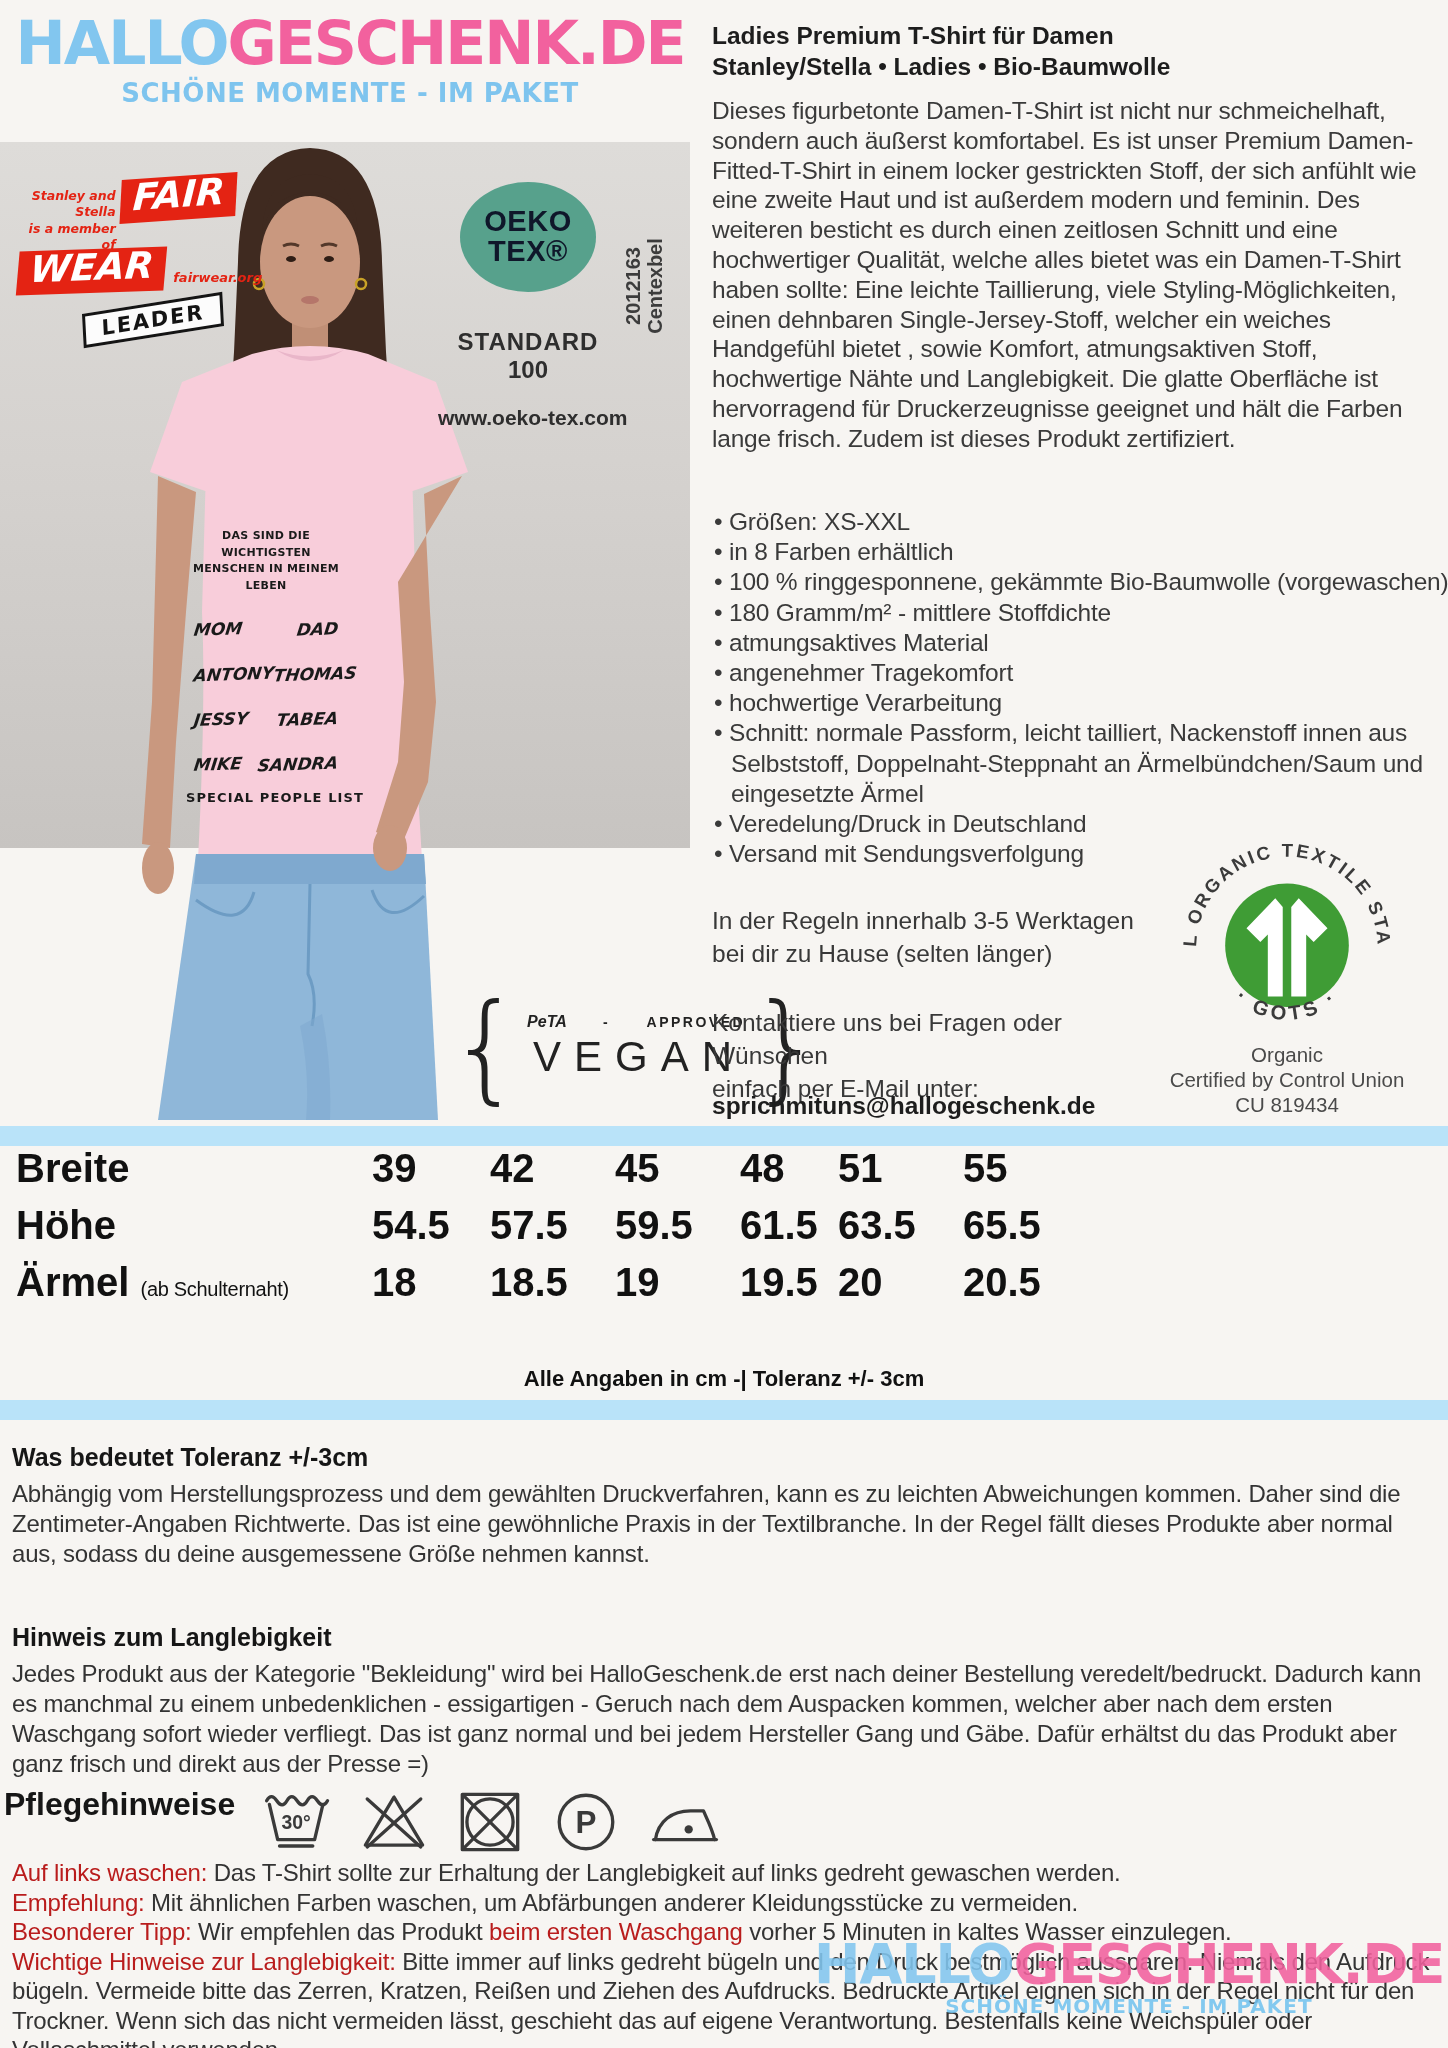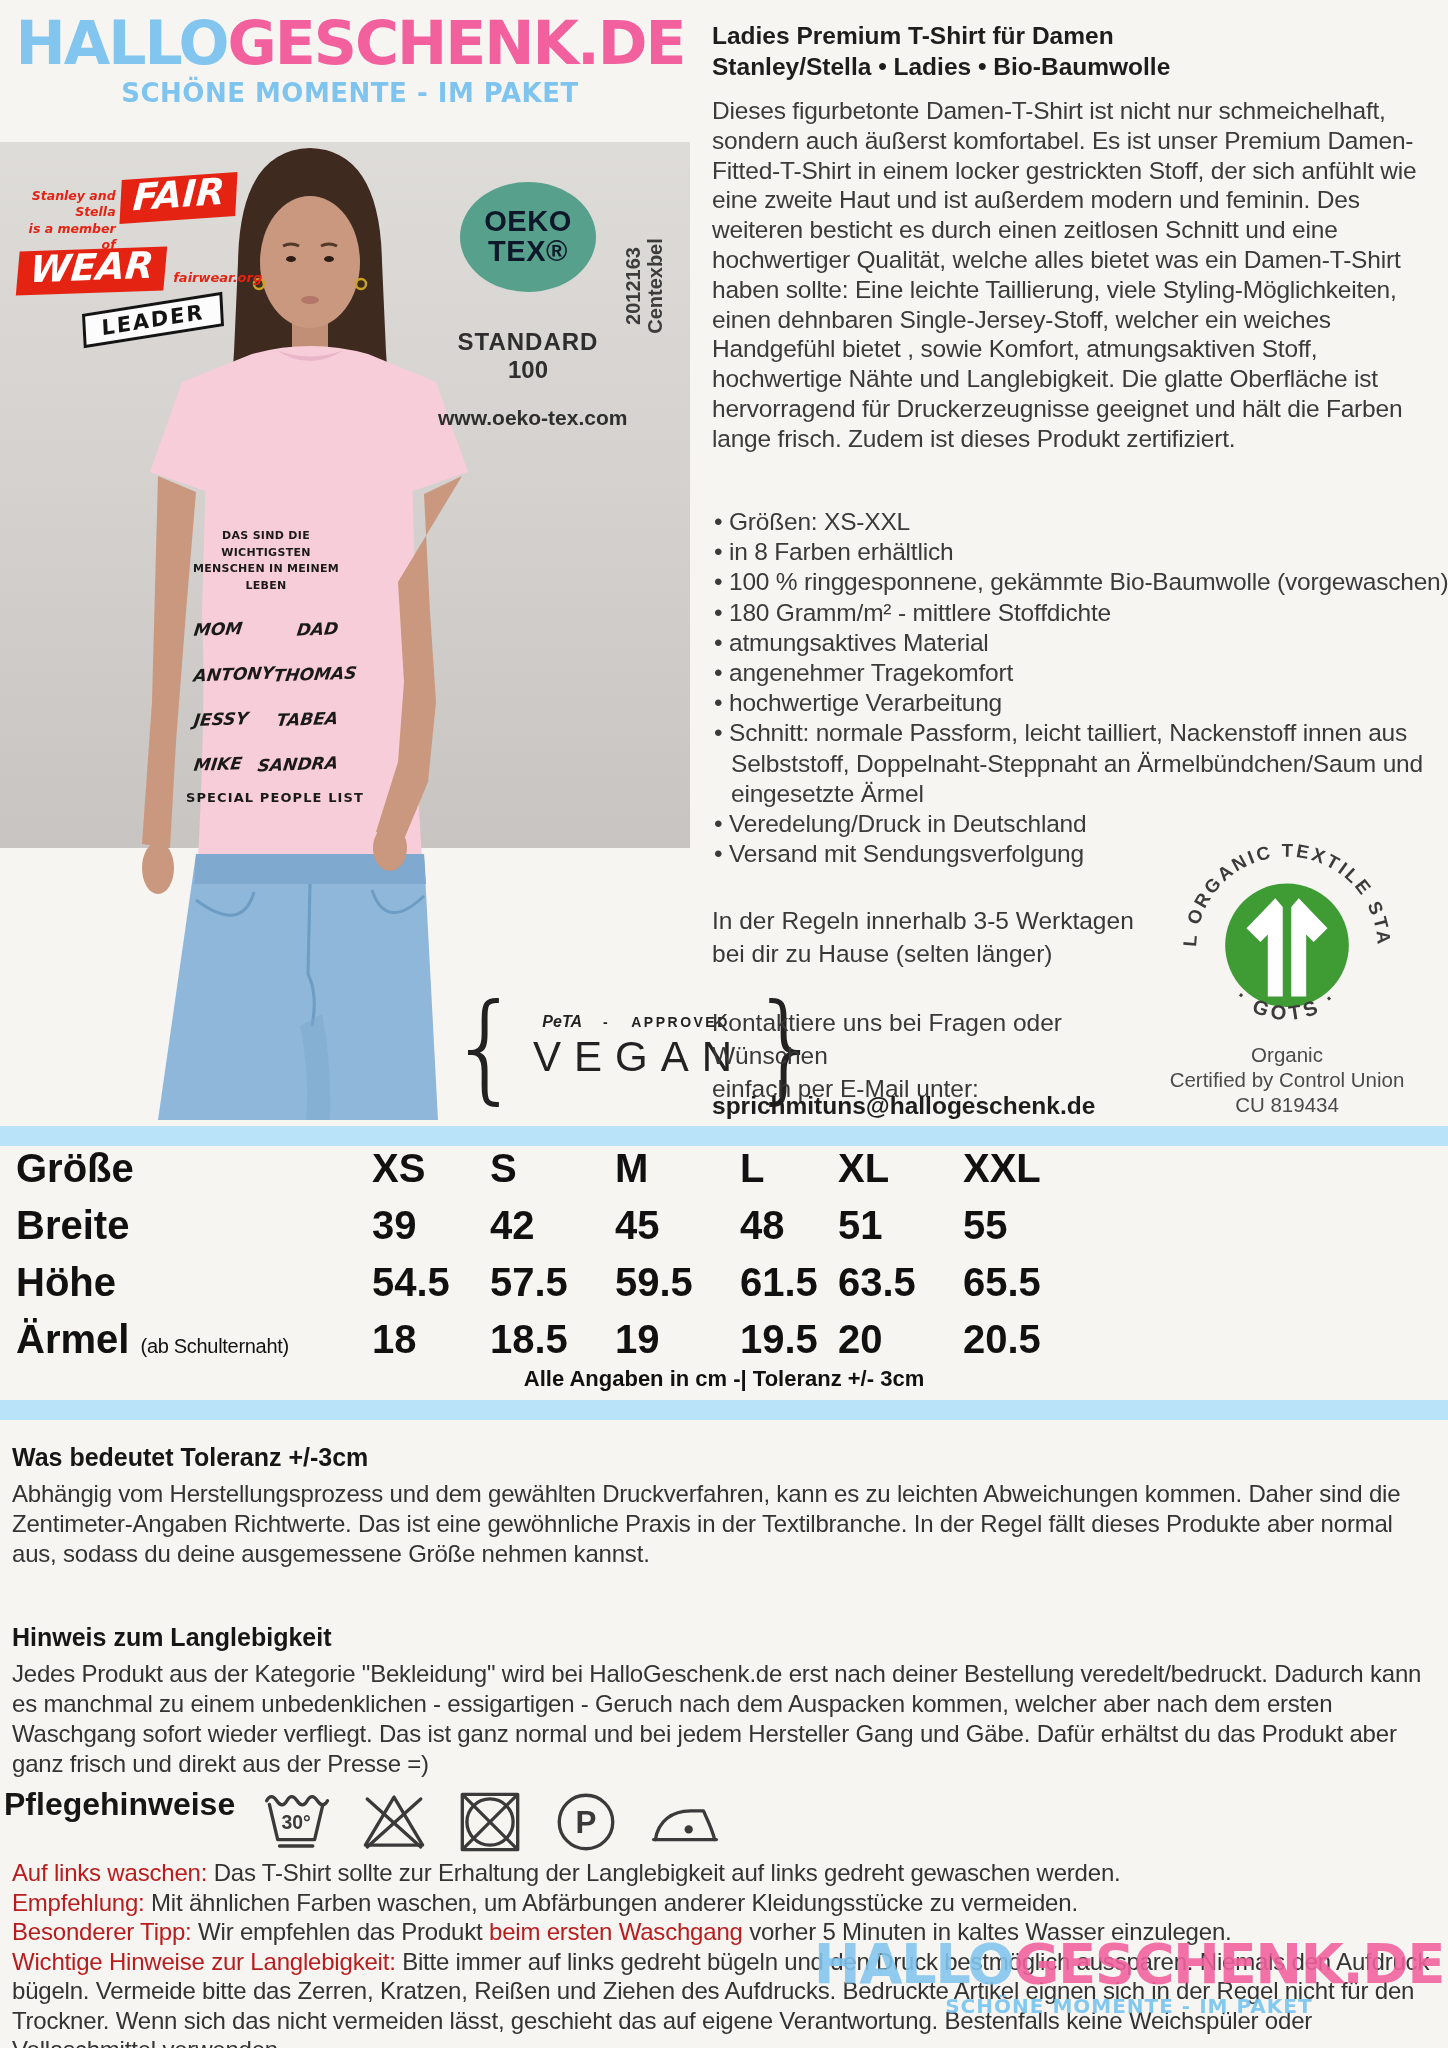--- a/index.html
+++ b/index.html
@@ -54,21 +54,21 @@
   .marker { font-family:"DejaVu Sans",sans-serif; font-style:italic; font-weight:700; font-size:17px;
             transform:skewX(-9deg) rotate(-2deg); display:inline-block; }
   .print-foot { margin-top:16px; font-family:"DejaVu Sans",sans-serif; font-weight:800;
                 font-size:13px; letter-spacing:1.1px; white-space:nowrap; }
 
   
   .vegan { position:absolute; left:448px; top:852px; display:flex; align-items:center; color:#222; }
   .brace { font-family:"DejaVu Sans",sans-serif; font-size:118px; font-weight:200; line-height:.9; }
   .vegan-mid { margin:0 4px; text-align:center; }
   .vegan-top { font-size:14px; letter-spacing:2.5px; display:flex; align-items:center;
-               justify-content:center; gap:21px; font-weight:600; }
+               justify-content:space-between; gap:21px; font-weight:600; }
   .peta { font-style:italic; font-weight:800; font-size:16px; letter-spacing:0; }
   .vegan-word { font-size:42px; font-weight:300; letter-spacing:13px; margin:2px 0 0 6px; }
 
   
   .right-col { position:absolute; left:712px; top:20px; width:736px; height:1100px; }
   .title, .subtitle { font-size:24.5px; font-weight:700; color:#1d1d1d; line-height:31px; }
   .desc { position:absolute; top:76px; left:0; width:736px; font-size:24.5px; line-height:29.8px;
           letter-spacing:-.2px; color:#3a3a3a; }
   .bullets { position:absolute; top:487px; left:2px; width:736px; list-style:none;
              font-size:24.5px; line-height:30.2px; letter-spacing:-.2px; color:#3a3a3a; }
@@ -265,29 +265,20 @@
         <div>Certified by Control Union</div>
         <div>CU 819434</div>
       </div>
     </div>
   </section>
 
   <div class="band band-top"></div>
   <div class="band band-bottom"></div>
   <section class="sizes">
     <div class="srow">
-      <span><span class="lbl">Größe</span></span>
-      <span>XS</span>
-      <span>S</span>
-      <span>M</span>
-      <span>L</span>
-      <span>XL</span>
-      <span>XXL</span>
-    </div>
-    <div class="srow">
       <span><span class="lbl">Breite</span></span>
       <span>39</span>
       <span>42</span>
       <span>45</span>
       <span>48</span>
       <span>51</span>
       <span>55</span>
     </div>
     <div class="srow">
       <span><span class="lbl">Höhe</span></span>

